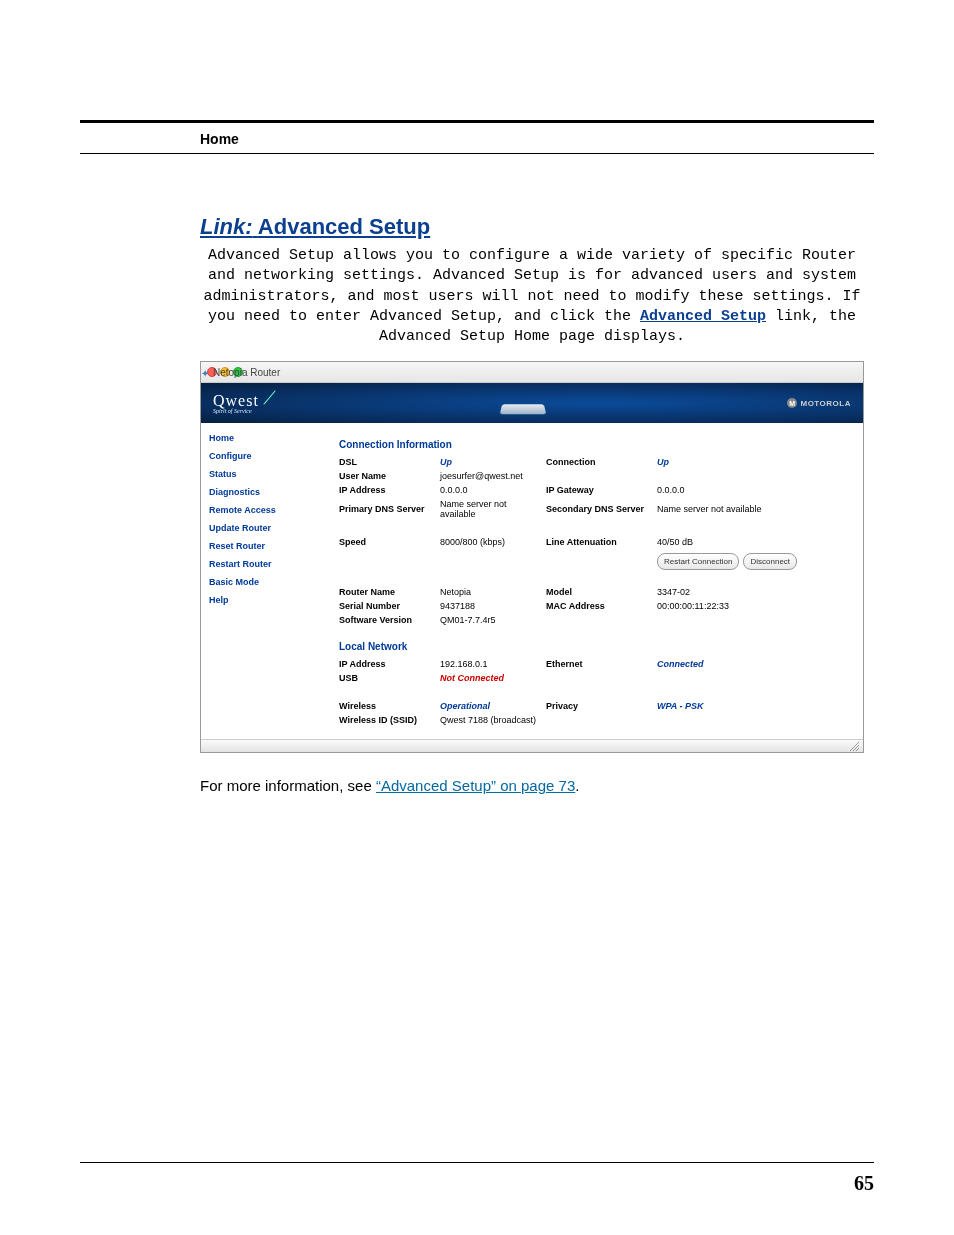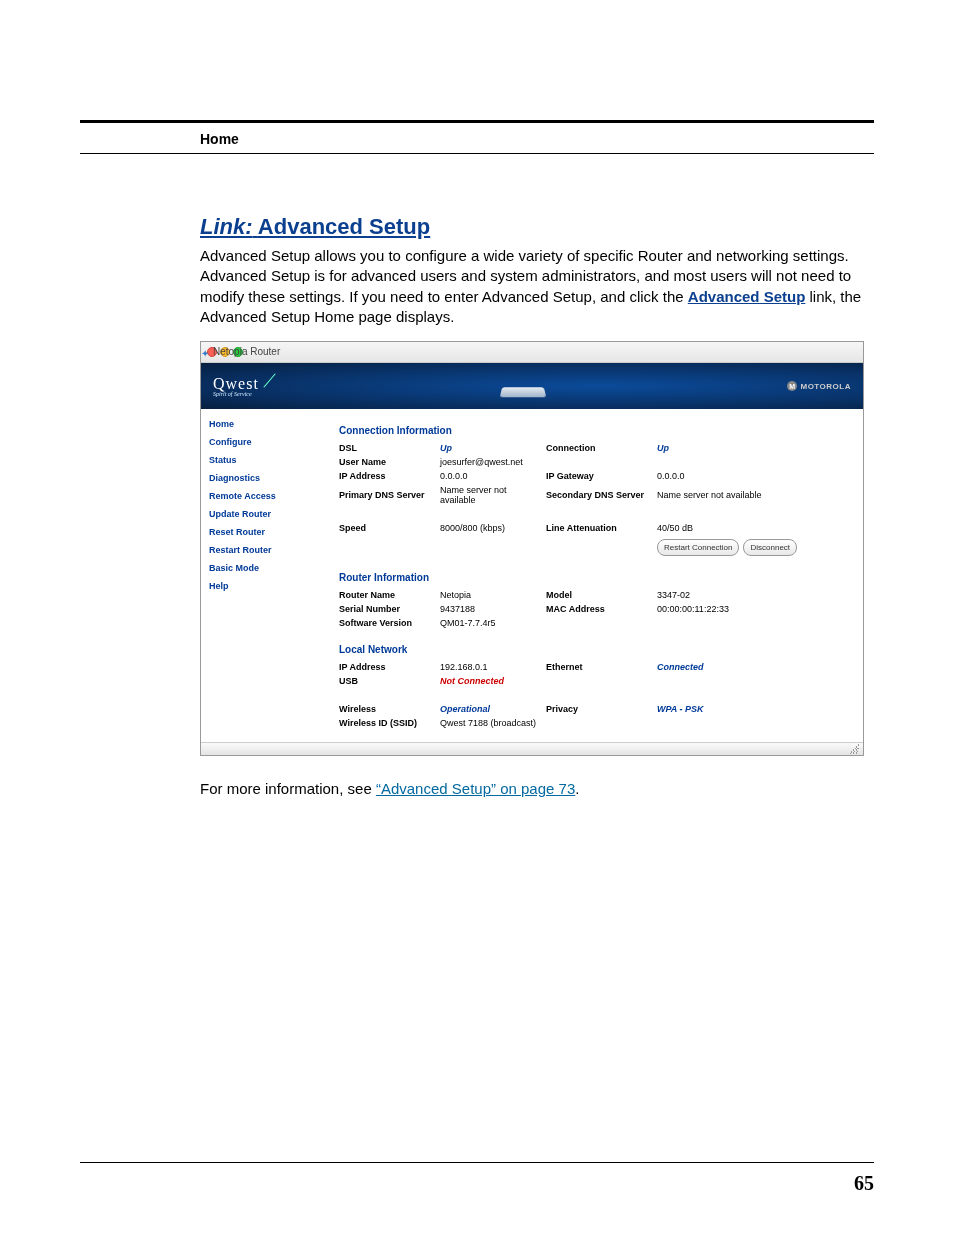--- a/index.html
+++ b/index.html
@@ -29,24 +29,25 @@
   .link-title {
     font-family: Verdana, Arial, sans-serif;
     font-size: 22px;
     color: #0b3f8f;
     font-weight: bold;
     text-decoration: underline;
     margin-bottom: 6px;
   }
   .link-title .italic { font-style: italic; }
   .body-text {
-    font-family: Liberation Sans, sans-serif;
+    font-family: Liberation Mono, monospace;
     font-size: 15px;
     color: #000;
     line-height: 1.35;
+    text-align: center;
   }
   .inline-link {
     color: #0b3f8f;
     font-weight: bold;
     text-decoration: underline;
   }
   .screenshot {
     margin-top: 14px;
     border: 1px solid #999;
     font-size: 10px;
@@ -69,21 +70,21 @@
   .ss-title-center {
     position:absolute; left:0; right:0; text-align:left;
     font-size:10px; color:#444;
   }
   .ss-title-center .small-icon {
     display:inline-block; width:10px; height:10px;
     color:#3a7bc8; vertical-align:middle; margin-right:2px;
   }
   .ss-banner {
     background: radial-gradient(ellipse at 60% 50%, #0b4b9a 0%, #082d5e 70%, #06203f 100%);
-    height: 46px;
+    height: 40px;
     display:flex; align-items:center; justify-content:space-between;
     padding:0 12px;
     color:#fff;
   }
   .qwest-logo { font-family: "Times New Roman", serif; font-size:16px; letter-spacing:1px; position:relative;}
   .qwest-logo .swoosh { color:#6fc; font-size:18px; position:absolute; right:-18px; top:-4px;}
   .qwest-logo .sub { display:block; font-size:6px; color:#cfe8ff; font-style:italic; letter-spacing:0; margin-top:-2px;}
   .router-img {
     width:60px; height:28px; position:relative;
   }
@@ -227,21 +228,20 @@
             <div class="lbl">Line Attenuation</div>
             <div class="val">40/50 dB</div>
 
             <div class="btn-row">
               <div class="ss-btn">Restart Connection</div>
               <div class="ss-btn">Disconnect</div>
             </div>
           </div>
 
           <div class="sep"></div>
-          <div class="sec-title">Router Information</div>
           <div class="grid4">
             <div class="lbl">Router Name</div>
             <div class="val">Netopia</div>
             <div class="lbl">Model</div>
             <div class="val">3347-02</div>
 
             <div class="lbl">Serial Number</div>
             <div class="val">9437188</div>
             <div class="lbl">MAC Address</div>
             <div class="val">00:00:00:11:22:33</div>

